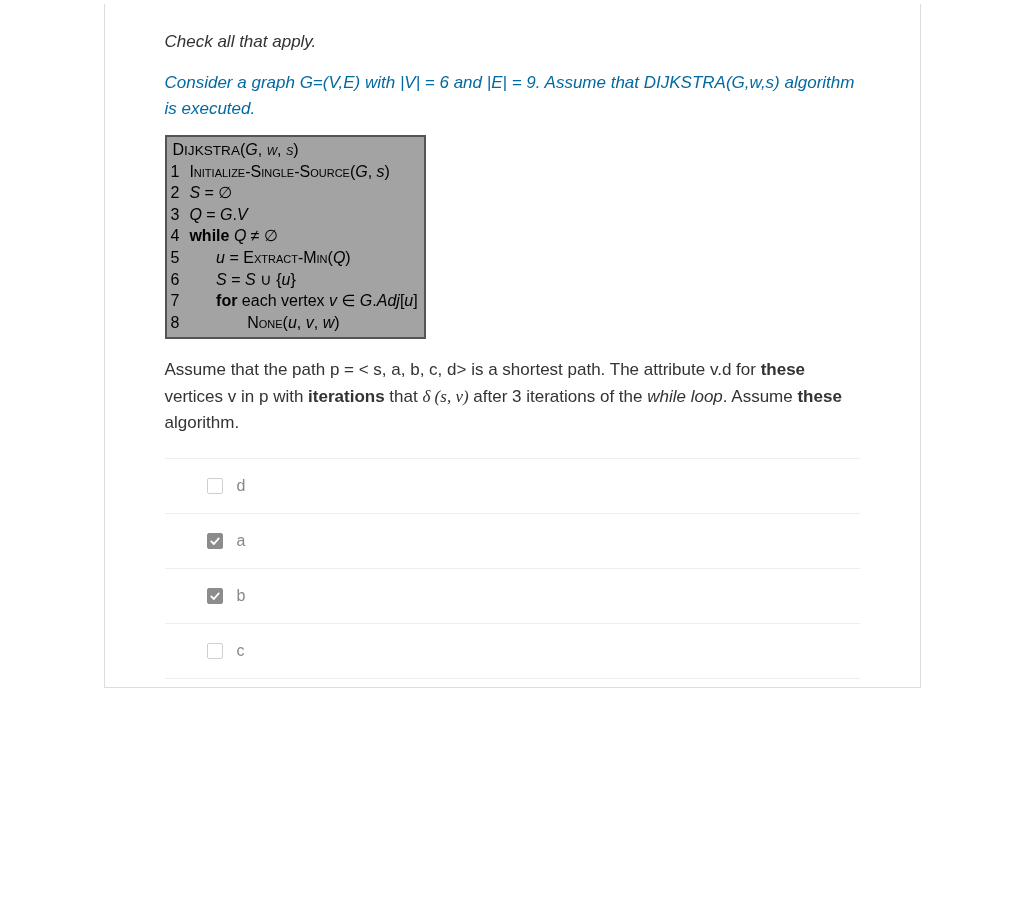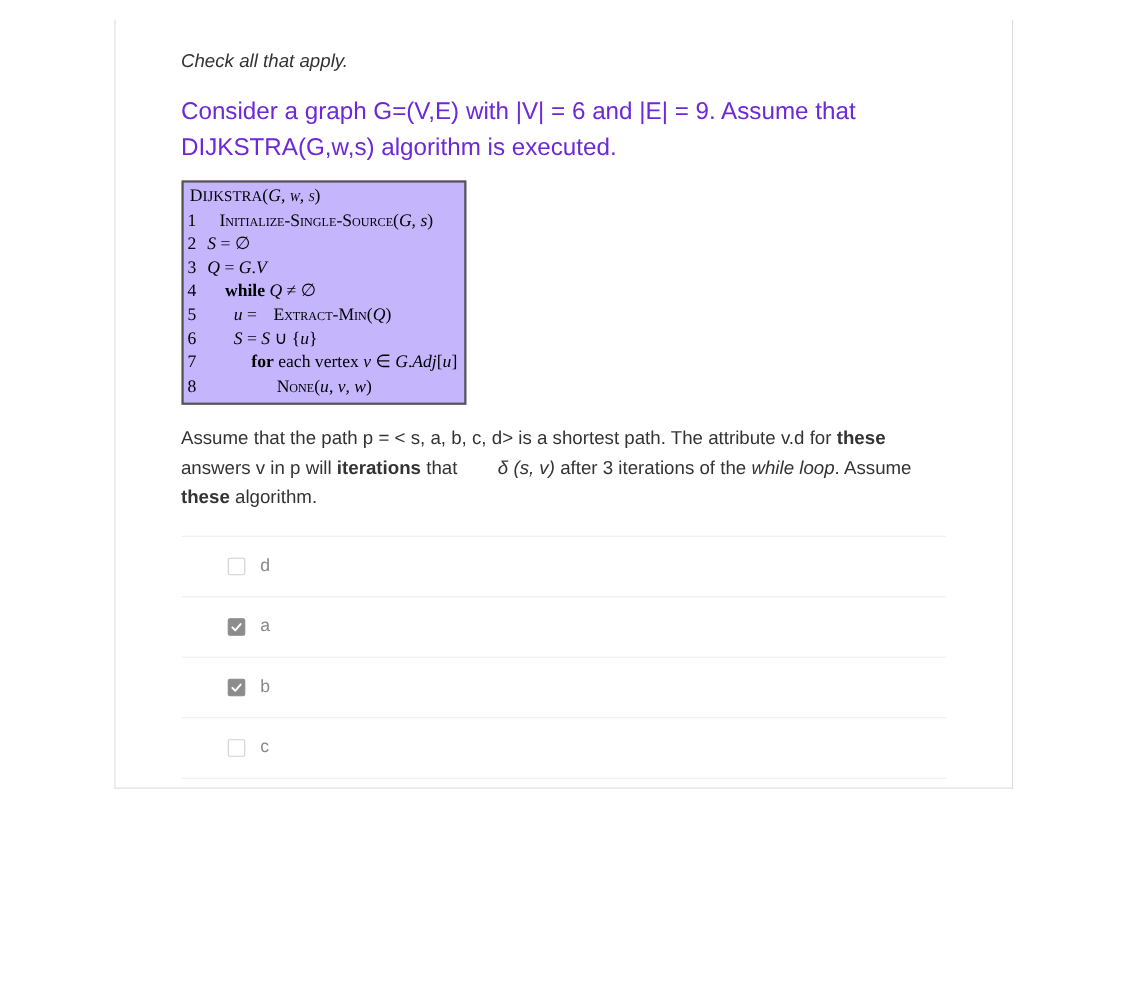--- a/index.html
+++ b/index.html
@@ -5,71 +5,72 @@
   * { box-sizing: border-box; }
   body {
     margin: 0;
     font-family: "Helvetica Neue", Helvetica, Arial, sans-serif;
     color: #333;
     background: #fff;
   }
   .outer {
     width: 837px;
     margin: 0 auto;
-    padding: 18px 10px;
+    padding: 4px 10px;
   }
   .qcard {
     border: 1px solid #ddd;
     border-top: none;
     padding: 28px 60px 8px 60px;
     background: #fff;
   }
   .instruction {
     font-style: italic;
     font-size: 17px;
     color: #333;
     margin-bottom: 18px;
   }
   .prompt {
-    font-size: 22px;
+    font-size: 17px;
     line-height: 1.5;
-    color: #6d28d9;
+    color: #0369a1;
     margin-bottom: 14px;
+    font-style: italic;
   }
   .pseudo-box {
     border: 2px solid #555;
-    background: #c4b5fd;
+    background: #a3a3a3;
     display: inline-block;
     padding: 2px 6px 4px 4px;
-    font-family: Liberation Serif, serif;
+    font-family: Liberation Sans, sans-serif;
     font-size: 16px;
     line-height: 1.35;
     color: #000;
     margin-bottom: 18px;
   }
   .pseudo-header {
     font-variant: small-caps;
     padding-left: 2px;
   }
   .pseudo-lines {
     display: table;
   }
   .pline { display: table-row; }
   .pnum  { display: table-cell; padding-right: 10px; vertical-align: top; }
   .pcode { display: table-cell; white-space: pre; }
-  .sc { font-variant: small-caps; margin-left: 11px; }
+  .sc { font-variant: small-caps; }
   .it { font-style: italic; }
-  .bf { font-weight: bold; margin-left: 16px; }
+  .bf { font-weight: bold; }
   .question-text {
     font-size: 17px;
     line-height: 1.55;
     color: #333;
     margin-bottom: 22px;
   }
-  .question-text .math-it { font-style: italic; font-family: Liberation Sans, sans-serif; margin-left: 32px; }
+  .question-text .math-it { font-style: italic; font-family: Liberation Serif, serif; }
   .answers {
     margin-top: 8px;
     border-top: 1px solid #eee;
   }
   .answer-row {
     display: flex;
     align-items: center;
     gap: 14px;
     padding: 18px 4px 18px 42px;
     border-bottom: 1px solid #eee;
@@ -138,21 +139,21 @@
             <div class="pcode">      <span class="bf">for</span> each vertex <span class="it">v</span> ∈ <span class="it">G</span>.<span class="it">Adj</span>[<span class="it">u</span>]</div>
           </div>
           <div class="pline">
             <div class="pnum">8</div>
             <div class="pcode">             <span class="sc">None</span>(<span class="it">u</span>, <span class="it">v</span>, <span class="it">w</span>)</div>
           </div>
         </div>
     </div>
 
     <div class="question-text">
-      <span>Assume that the path p = &lt; s, a, b, c, d&gt; is a shortest path. The attribute v.d for </span><b>these</b><span> answers v in p will </span><b>iterations</b><span> that </span><span class="math-it">δ (s, v)</span><span> after 3 iterations of the </span><i>while loop</i><span>. Assume </span><b>these</b><span> algorithm.</span>
+      <span>Assume that the path p = &lt; s, a, b, c, d&gt; is a shortest path. The attribute v.d for </span><b>these</b><span> vertices v in p with </span><b>iterations</b><span> that </span><span class="math-it">δ (s, v)</span><span> after 3 iterations of the </span><i>while loop</i><span>. Assume </span><b>these</b><span> algorithm.</span>
     </div>
 
     <div class="answers" id="answers">
         <div class="answer-row">
           <span class="cbox"></span>
           <span class="answer-label">d</span>
         </div>
         <div class="answer-row">
           <span class="cbox checked">
             <svg viewBox="0 0 16 16">

